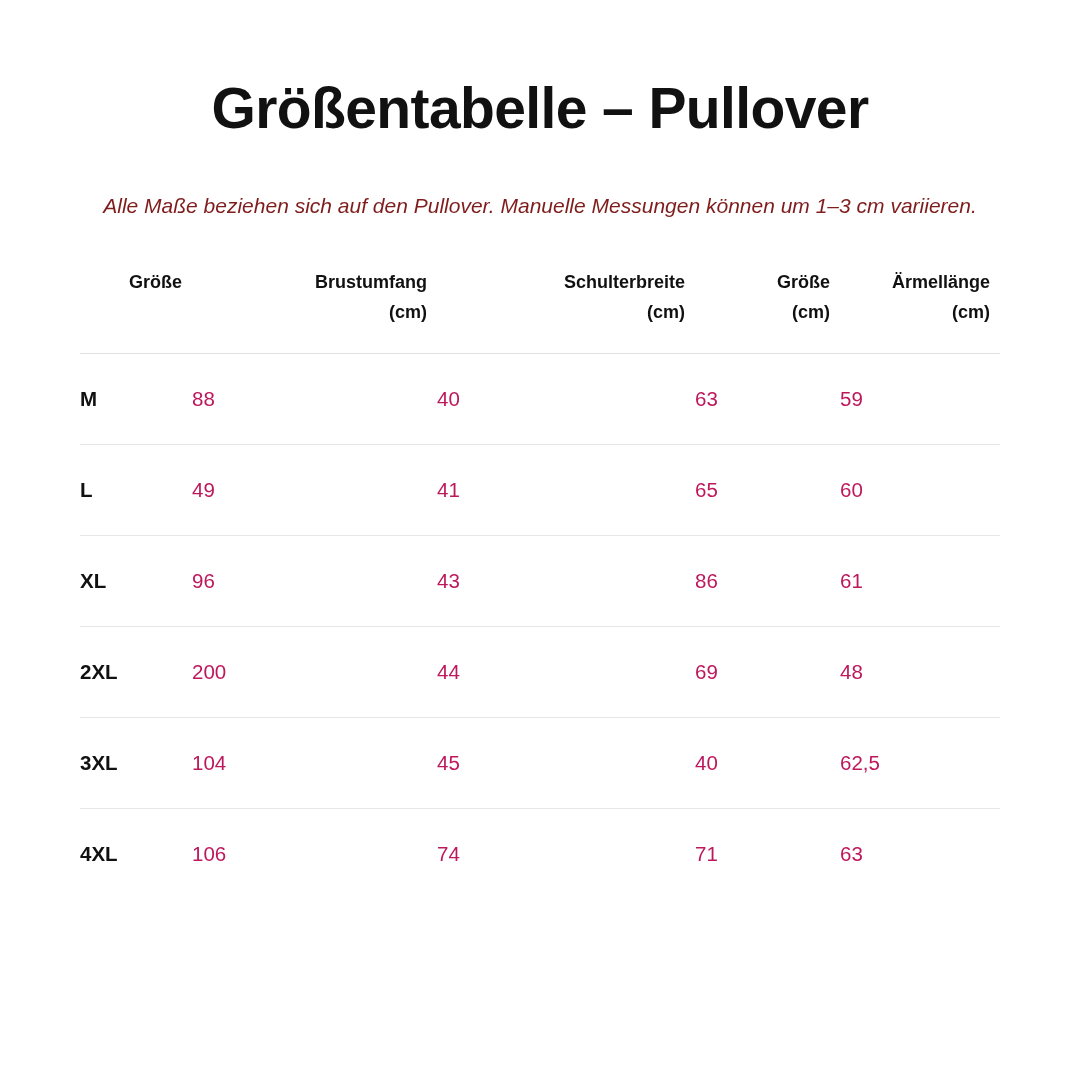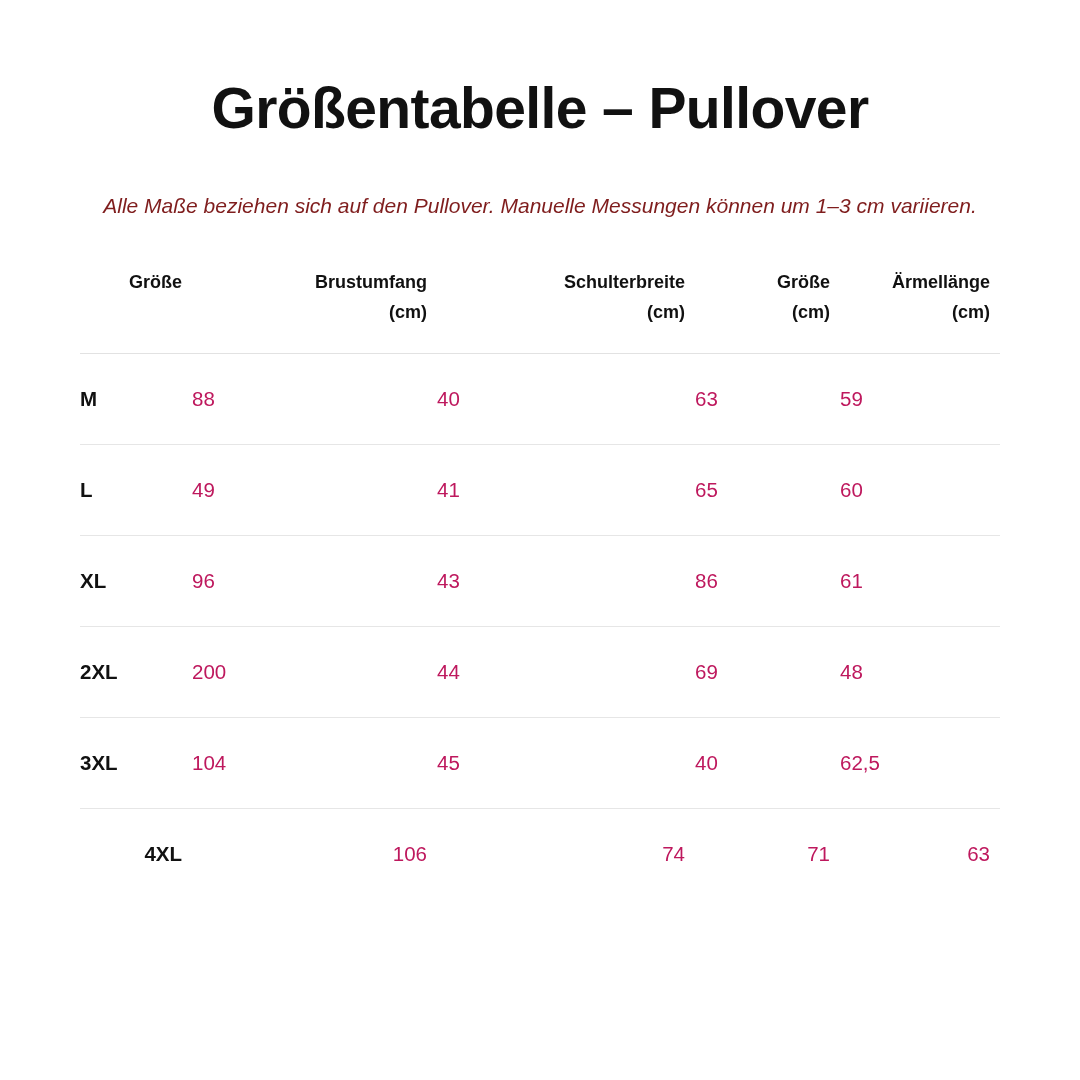--- a/index.html
+++ b/index.html
@@ -79,21 +79,20 @@
     font-size: 20.5px;
     font-weight: 400;
     color: #be185d;
     padding: 33px 10px 33px 0;
     border-bottom: 1px solid #e6e6e6;
     vertical-align: middle;
   }
 
   table.size-table tbody tr:last-child td {
     border-bottom: none;
-    text-align: right;
   }
 
   table.size-table tbody td.size-cell {
     font-weight: 700;
     color: #111111;
   }
 
   .hdr-line2 {
     display: block;
   }

